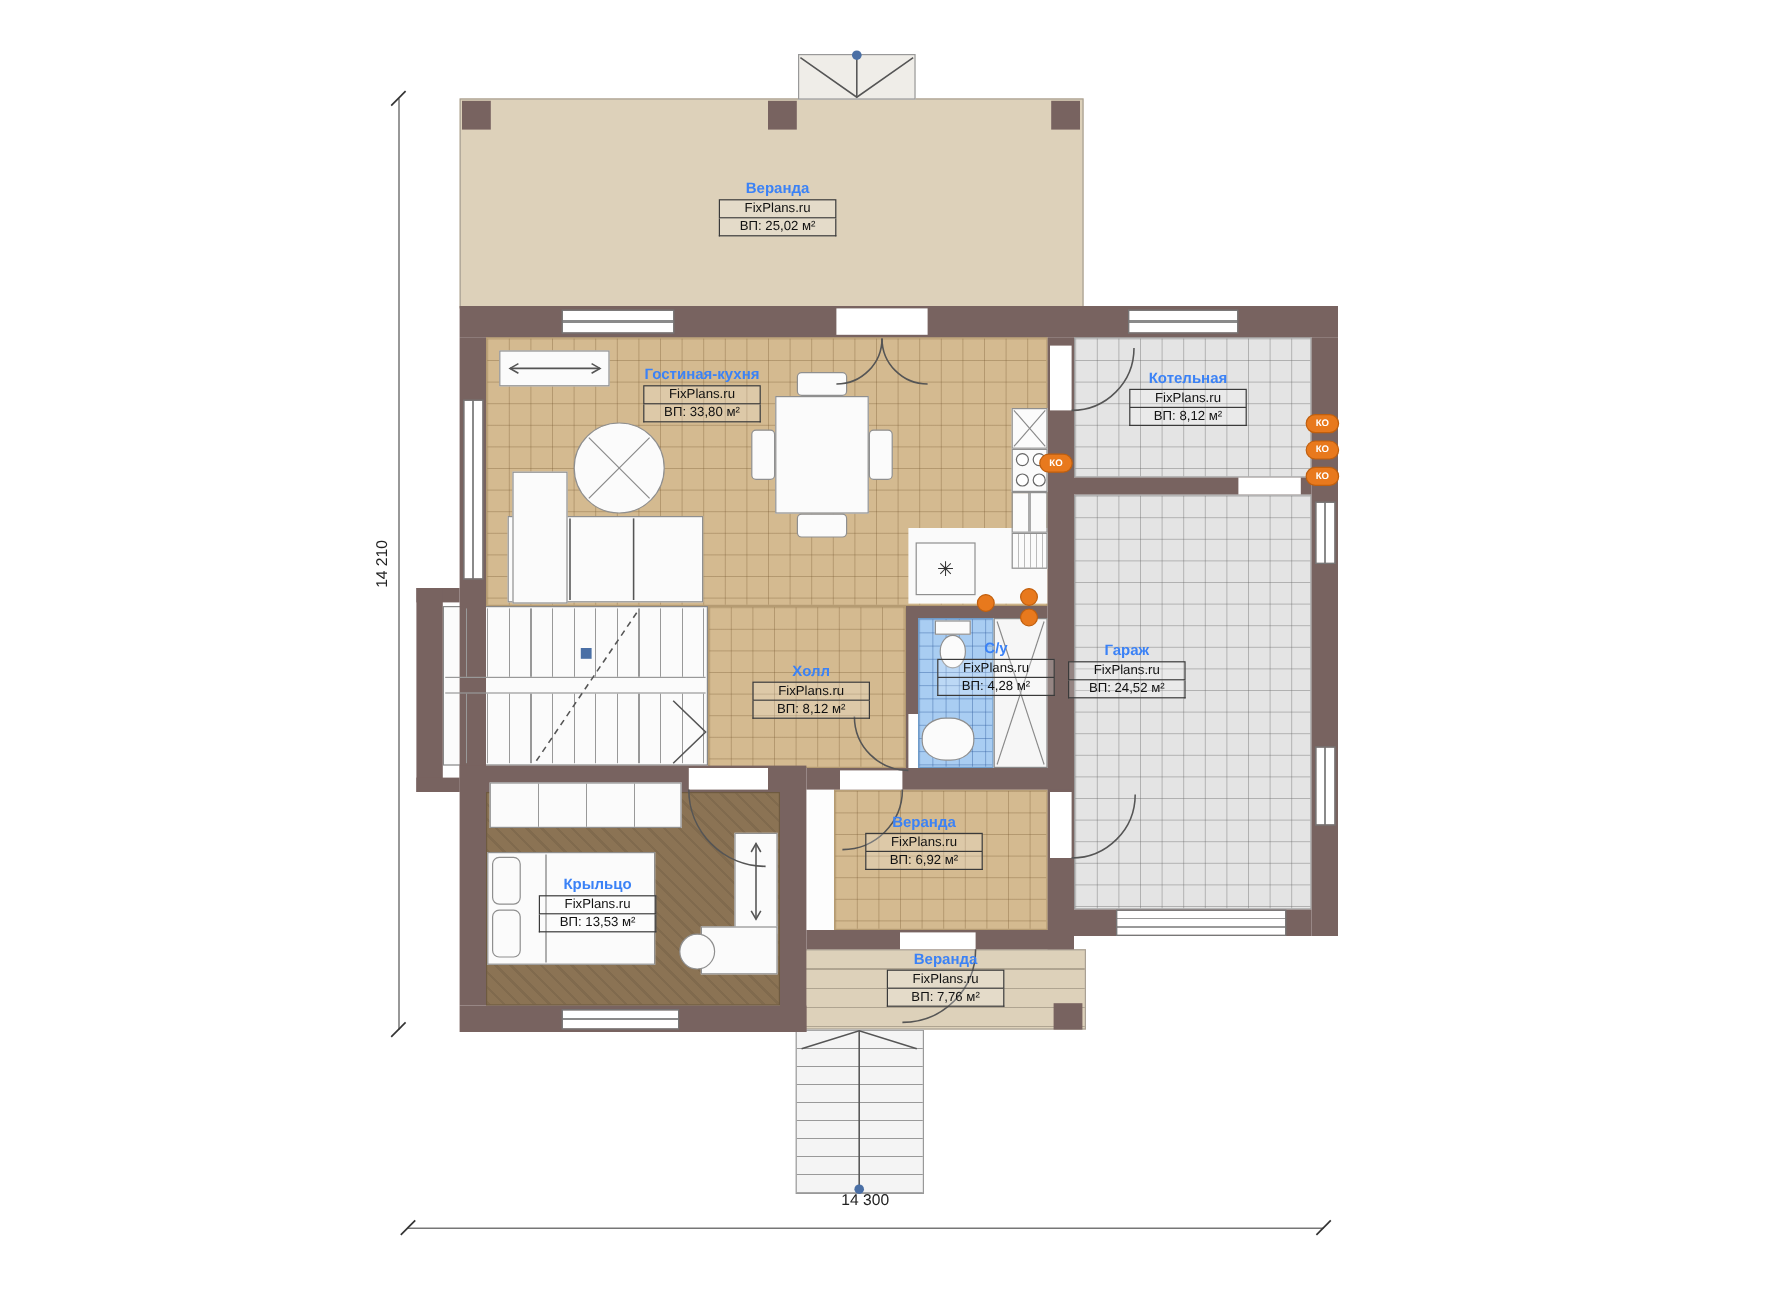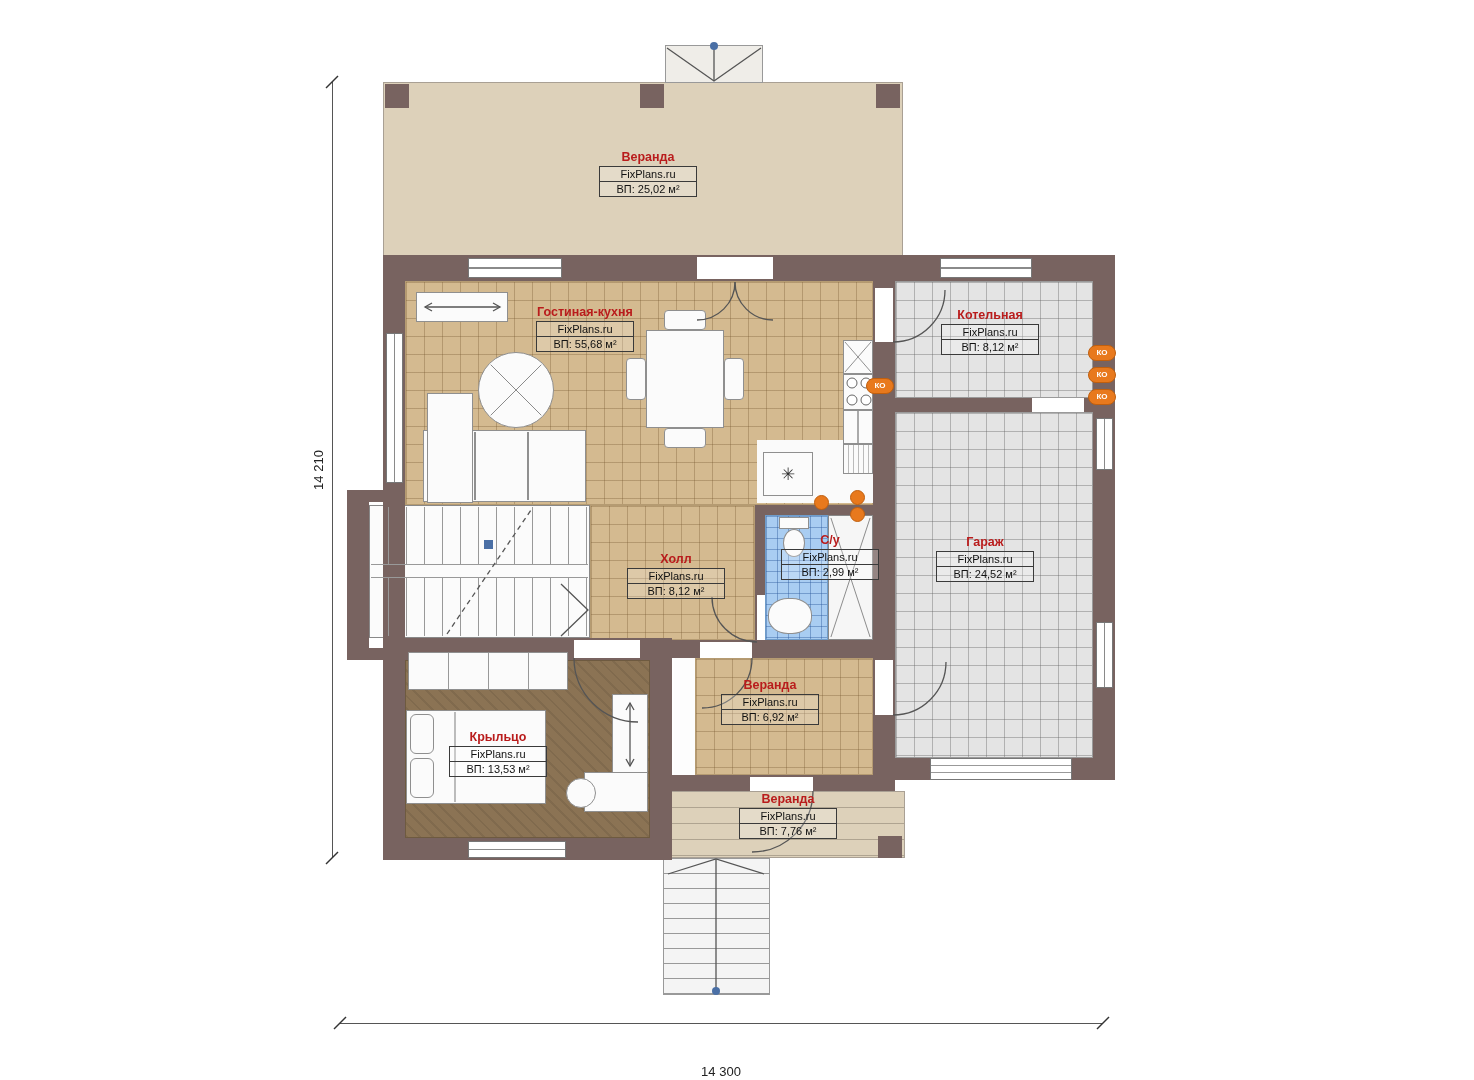--- a/index.html
+++ b/index.html
@@ -26,21 +26,21 @@
   .wood{background-color:#8b7354;border:1px solid #6e5a40;
     background-image:repeating-linear-gradient(45deg,rgba(0,0,0,.08) 0 2px,transparent 2px 9px);}
   .furn{position:absolute;background:#fbfbfb;border:1px solid #8f8f8f;box-sizing:border-box;z-index:12;}
   .win{position:absolute;box-sizing:border-box;z-index:15;}
   .wh{background:linear-gradient(to bottom,#fff 0 44%,#8a8a8a 44% 56%,#fff 56% 100%);border:1px solid #777;}
   .wv{background:linear-gradient(to right,#fff 0 44%,#8a8a8a 44% 56%,#fff 56% 100%);border:1px solid #777;}
   .gdoor{background:linear-gradient(to bottom,#fff 0 28%,#999 28% 36%,#fff 36% 64%,#999 64% 72%,#fff 72% 100%);border:1px solid #777;}
   .overlay{position:absolute;left:0;top:0;z-index:20;pointer-events:none;}
   .room-label{position:absolute;transform:translateX(-50%);display:flex;flex-direction:column;
      align-items:center;z-index:30;}
-  .rname{font-weight:bold;font-size:12.5px;color:#b91c1c;margin-bottom:2px;white-space:nowrap;}
+  .rname{font-weight:bold;font-size:12.5px;color:#3b82f6;margin-bottom:2px;white-space:nowrap;}
   .rbox{border:1px solid #3a3a3a;font-size:11px;color:#111;padding:1px 7px;min-width:82px;
         text-align:center;white-space:nowrap;background:rgba(255,255,255,.22);}
   .rbox + .rbox{border-top:none;}
   .badge{position:absolute;width:26px;height:14px;background:#e8791d;border:1px solid #c05f0e;
          border-radius:8px;color:#fff;font-size:8px;font-weight:bold;text-align:center;
          line-height:14px;z-index:25;}
   .dot{position:absolute;width:13px;height:13px;border-radius:50%;background:#e8791d;
        border:1px solid #c05f0e;z-index:25;}
   .dimline{position:absolute;background:#555;z-index:5;}
   .dimtext{position:absolute;font-size:13px;color:#222;z-index:6;white-space:nowrap;}
@@ -206,48 +206,48 @@
       <path d="M334 1029 L346 1017"></path>
         <path d="M1097 1029 L1109 1017"></path>
     </g>
     <circle cx="714" cy="46" r="4" fill="#4a6fa5"></circle>
     <circle cx="716" cy="991" r="4" fill="#4a6fa5"></circle>
   </svg>
 
   <div class="dimline" style="left:332px;top:82px;width:1px;height:776px;"></div>
   <div class="dimline" style="left:340px;top:1023px;width:763px;height:1px;"></div>
   <div class="dimtext" style="left:318px;top:470px;transform:translate(-50%,-50%) rotate(-90deg);">14 210</div>
-  <div class="dimtext" style="left:721px;top:1064px;transform:translateX(-50%);">14 300</div>
+  <div class="dimtext" style="left:721px;top:992px;transform:translateX(-50%);">14 300</div>
 
   <div class="room-label" style="left:648px;top:150px;">
     <div class="rname">Веранда</div>
     <div class="rbox">FixPlans.ru</div>
     <div class="rbox">ВП: 25,02 м²</div>
   </div>
   <div class="room-label" style="left:585px;top:305px;">
     <div class="rname">Гостиная-кухня</div>
     <div class="rbox">FixPlans.ru</div>
-    <div class="rbox">ВП: 55,68 м²</div>
+    <div class="rbox">ВП: 33,80 м²</div>
   </div>
   <div class="room-label" style="left:990px;top:308px;">
     <div class="rname">Котельная</div>
     <div class="rbox">FixPlans.ru</div>
     <div class="rbox">ВП: 8,12 м²</div>
   </div>
   <div class="room-label" style="left:676px;top:552px;">
     <div class="rname">Холл</div>
     <div class="rbox">FixPlans.ru</div>
     <div class="rbox">ВП: 8,12 м²</div>
   </div>
   <div class="room-label" style="left:830px;top:533px;">
     <div class="rname">С/у</div>
     <div class="rbox">FixPlans.ru</div>
-    <div class="rbox">ВП: 2,99 м²</div>
-  </div>
-  <div class="room-label" style="left:985px;top:535px;">
+    <div class="rbox">ВП: 4,28 м²</div>
+  </div>
+  <div class="room-label" style="left:939px;top:535px;">
     <div class="rname">Гараж</div>
     <div class="rbox">FixPlans.ru</div>
     <div class="rbox">ВП: 24,52 м²</div>
   </div>
   <div class="room-label" style="left:770px;top:678px;">
     <div class="rname">Веранда</div>
     <div class="rbox">FixPlans.ru</div>
     <div class="rbox">ВП: 6,92 м²</div>
   </div>
   <div class="room-label" style="left:498px;top:730px;">

